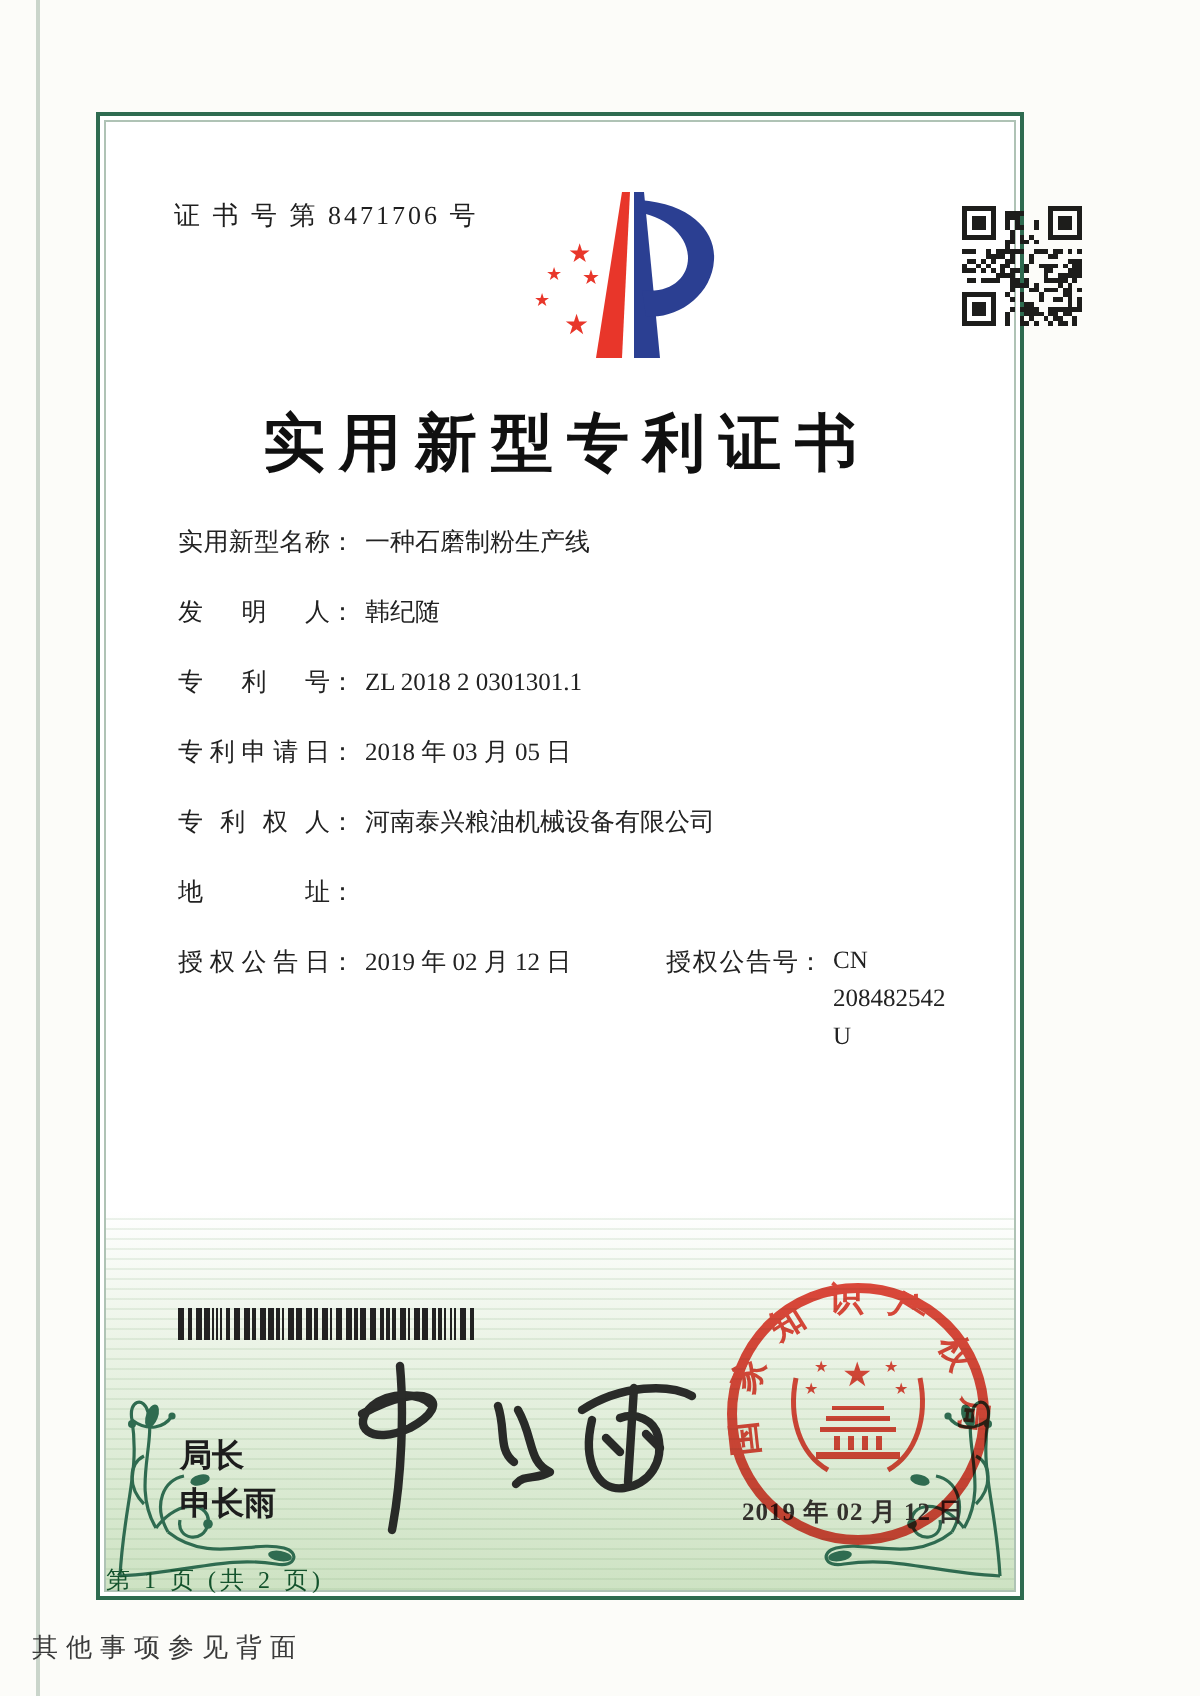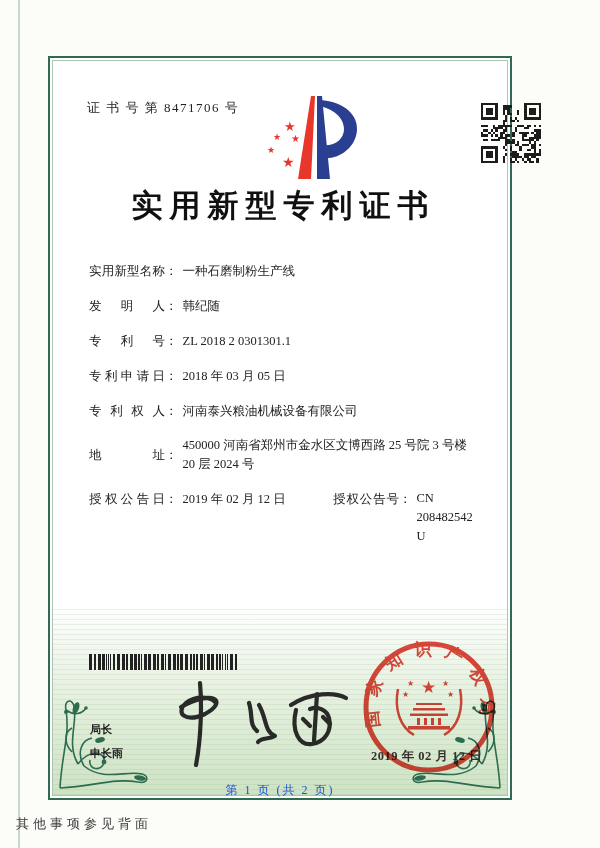--- a/index.html
+++ b/index.html
@@ -21,48 +21,48 @@
       repeating-linear-gradient(0deg, rgba(120,165,115,.14) 0 1px, rgba(255,255,255,0) 1px 5px),
       linear-gradient(to bottom, rgba(222,236,214,0) 0, rgba(222,236,214,.6) 35%, rgba(203,225,192,.95) 100%);
   }
   .corner{position:absolute;bottom:3px;width:100px;height:102px}
   .corner-l{left:3px}
   .corner-r{right:3px;transform:scaleX(-1)}
   .cert-no{position:absolute;left:34px;top:38px;font-size:13px;letter-spacing:1.5px;color:#1f1f1f}
   .logo{position:absolute;left:206px;top:28px;width:102px;height:100px}
   .qr{position:absolute;left:428px;top:42px;width:60px;height:60px}
   .title{
-    position:absolute;left:0;right:0;top:124px;margin:0;text-align:center;
+    position:absolute;left:0;right:0;top:124px;margin:16px;text-align:center;
     font-size:31px;font-weight:bold;letter-spacing:7px;padding-left:7px;color:#101010;
   }
   .fields{position:absolute;left:36px;right:36px;top:200px;font-size:12.5px;color:#222}
   .f-row{position:relative;display:flex;align-items:center;line-height:20px;margin-bottom:15px}
   .f-label{display:inline-block;width:76px;flex:none;text-align:justify;text-align-last:justify}
   .f-colon{flex:none}
   .f-value{margin-left:5px;line-height:19px}
   .pair2{position:absolute;left:244px;top:0;display:flex}
   .pair2 .f-label{width:66px}
   .paras{
     position:absolute;left:36px;right:40px;top:452px;
     font-size:12.5px;line-height:1.88;text-align:justify;color:#2a2a2a;
   }
   .paras p{margin:0;text-indent:2em}
   .barcode{position:absolute;left:36px;top:593px;width:150px;height:16px}
   .signer{
     position:absolute;left:37px;top:656px;z-index:3;
     font-family:Liberation Serif, serif;
-    font-size:11px;font-weight:600;line-height:24px;color:#1d1d1d;
+    font-size:16px;font-weight:600;line-height:24px;color:#1d1d1d;
   }
   .signature{position:absolute;left:98px;top:612px;width:210px;height:105px;z-index:3}
   .seal{position:absolute;left:300px;top:570px;width:152px;height:152px;z-index:2;opacity:.93;mix-blend-mode:multiply}
   .seal-date{
     position:absolute;left:318px;top:687px;z-index:1;
     font-size:12.5px;font-weight:bold;letter-spacing:.5px;color:#33302c;
   }
-  .page-info{position:absolute;left:0;right:0;top:721px;text-align:center;font-size:12px;letter-spacing:2px;color:#1d4ed8}
+  .page-info{position:absolute;left:0;right:0;top:721px;font-size:12px;letter-spacing:2px;color:#14532d}
   .back-note{position:absolute;left:16px;right:0;top:815px;text-align:left;font-size:13px;letter-spacing:4px;color:#3a3a3a}
 </style>
 </head>
 <body>
 
 <div>
   <div class="paper-edge"></div>
 
   <div class="frame">
     <div class="frame-inner">
@@ -333,21 +333,20 @@
           <span class="f-value">2018 年 03 月 05 日</span>
         </div>
         <div class="f-row">
           <span class="f-label">专利权人</span>
             <span class="f-colon">：</span>
           <span class="f-value">河南泰兴粮油机械设备有限公司</span>
         </div>
         <div class="f-row">
           <span class="f-label">地址</span>
             <span class="f-colon">：</span>
-          <span class="f-value">450000 河南省郑州市金水区文博西路 25 号院 3 号楼 20 层 2024 号</span>
         </div>
         <div class="f-row">
           <span class="f-label">授权公告日</span>
             <span class="f-colon">：</span>
           <span class="f-value">2019 年 02 月 12 日</span>
           <span class="pair2">
             <span class="f-label">授权公告号</span>
               <span class="f-colon">：</span>
             <span class="f-value">CN 208482542 U</span>
           </span>

